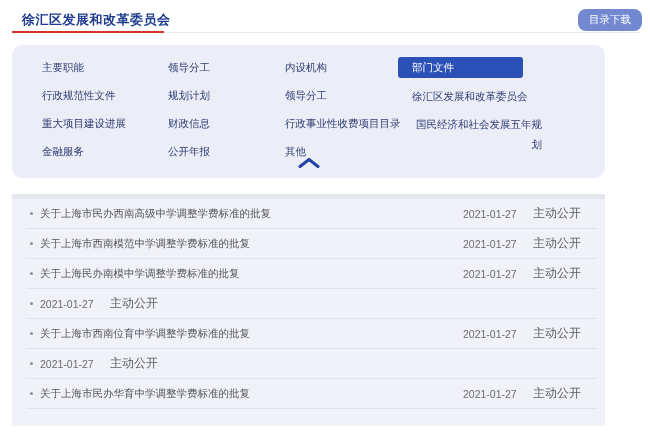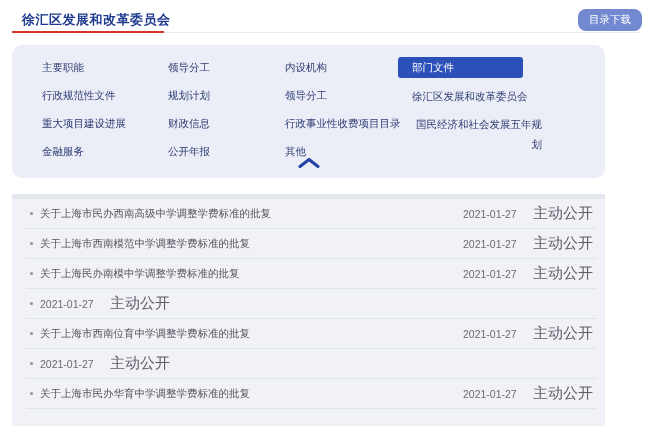--- a/index.html
+++ b/index.html
@@ -37,21 +37,21 @@
   
   .doc-card { position:absolute; left:12px; top:194px; width:593px; height:232px;
               background:#f1f2f7; border-top:5px solid #e5e7ef; }
   .doc-row { display:flex; align-items:center; height:30px; margin:0 8px 0 14px;
              border-bottom:1px solid #e1e3ea; }
   .bullet { width:3px; height:3px; border-radius:50%; background:#8f9097;
             margin:0 7px 0 4px; flex:none; }
   .doc-title { flex:1; font-size:10.5px; color:#53545c; text-decoration:none;
                white-space:nowrap; overflow:hidden; cursor:pointer; }
   .doc-date { width:70px; font-size:10.5px; color:#6a6b72; flex:none; }
-  .doc-status { width:64px; font-size:15px; color:#5d5e66; flex:none; }
+  .doc-status { width:64px; font-size:12px; color:#5d5e66; flex:none; }
 </style>
 </head>
 <body>
 
 <div class="page">
 
   <h1 class="title">徐汇区发展和改革委员会</h1>
   <div class="title-underline"></div>
   <div class="header-divider"></div>
   <button class="download-btn">目录下载</button>

